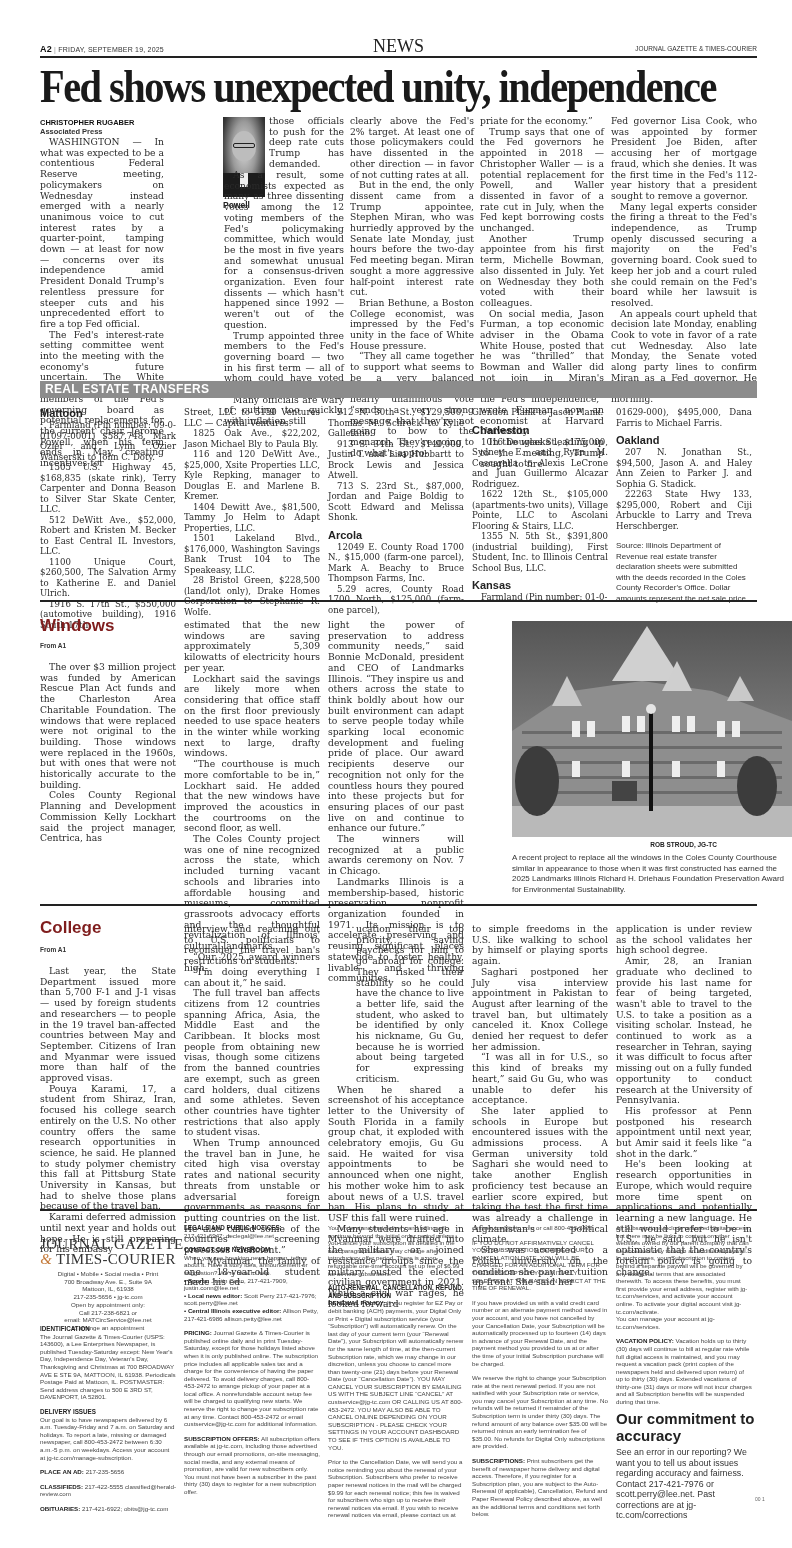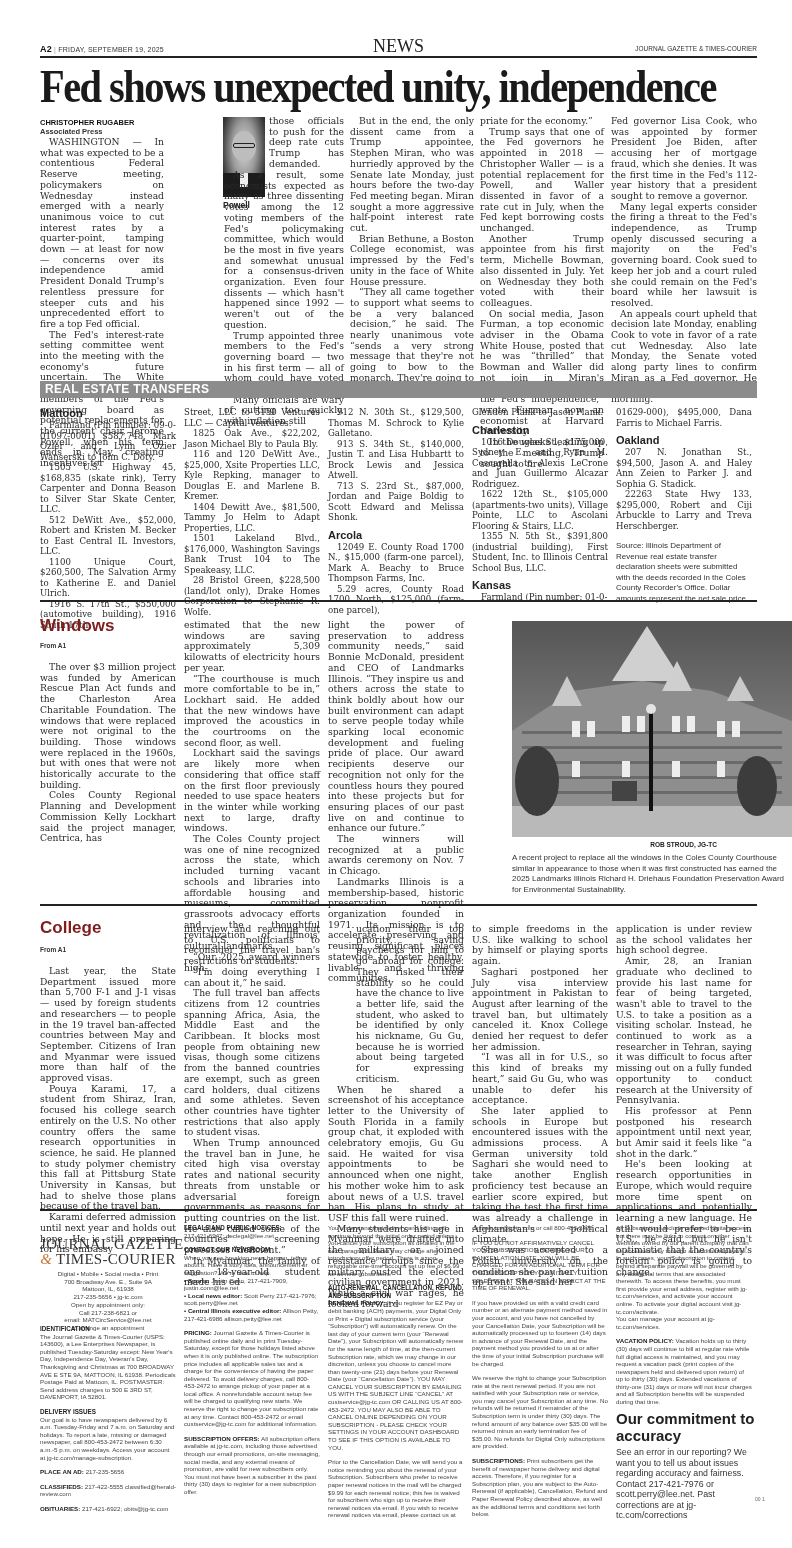--- a/index.html
+++ b/index.html
@@ -93,20 +93,21 @@
   </div>
   <div class="cap-powell">Powell</div>
 
   <div class="col" style="left:229px;top:116px;width:75px;">those officials to push for the deep rate cuts Trump has demanded.</div>
   <div class="col" id="fed-col2" style="left:184px;top:170px;width:120px;">
       <p>As a result, some economists expected as many as three dissenting votes among the 12 voting members of the Fed's policymaking committee, which would be the most in five years and somewhat unusual for a consensus-driven organization. Even four dissents — which hasn't happened since 1992 — weren't out of the question.</p>
       <p>Trump appointed three members to the Fed's governing board — two in his first term — all of whom could have voted in favor of steeper cuts.</p>
       <p>Many officials are wary of cutting too quickly, with inflation still</p>
     </div>
   <div class="col" id="fed-col3" style="left:310px;top:116px;width:124px;">
+      <p style="text-indent: 0px;">clearly above the Fed's 2% target. At least one of those policymakers could have dissented in the other direction — in favor of not cutting rates at all.</p>
       <p>But in the end, the only dissent came from a Trump appointee, Stephen Miran, who was hurriedly approved by the Senate late Monday, just hours before the two-day Fed meeting began. Miran sought a more aggressive half-point interest rate cut.</p>
       <p>Brian Bethune, a Boston College economist, was impressed by the Fed's unity in the face of White House pressure.</p>
       <p>“They all came together to support what seems to be a very balanced decision,” he said. The nearly unanimous vote “sends a very strong message that they're not going to bow to the monarch. They're going to do what's appro-</p>
     </div>
   <div class="col" id="fed-col4" style="left:440px;top:116px;width:124px;">
       <p style="text-indent: 0px;">priate for the economy.”</p>
       <p>Trump says that one of the Fed governors he appointed in 2018 — Christopher Waller — is a potential replacement for Powell, and Waller dissented in favor of a rate cut in July, when the Fed kept borrowing costs unchanged.</p>
       <p>Another Trump appointee from his first term, Michelle Bowman, also dissented in July. Yet on Wednesday they both voted with their colleagues.</p>
       <p>On social media, Jason Furman, a top economic adviser in the Obama White House, posted that he was “thrilled” that Bowman and Waller did not join in Miran's dissent. “Bodes well for the Fed's independence,” wrote Furman, now an economist at Harvard University.</p>
       <p>In the weeks leading up to the meeting, Trump sought to fire</p>
@@ -164,22 +165,22 @@
   <div class="rule" style="top:600px;"></div>
 
   <div class="story-head" style="left:0;top:616px;">Windows</div>
   <div class="from" style="left:0;top:642px;">From A1</div>
   <div class="col" id="win-col1" style="left:0;top:662px;width:136px;">
       <p>The over $3 million project was funded by American Rescue Plan Act funds and the Charleston Area Charitable Foundation. The windows that were replaced were not original to the building. Those windows were replaced in the 1960s, but with ones that were not historically accurate to the building.</p>
       <p>Coles County Regional Planning and Development Commission Kelly Lockhart said the project manager, Centrica, has</p>
     </div>
   <div class="col" id="win-col2" style="left:144px;top:620px;width:136px;">
       <p style="text-indent: 0px;">estimated that the new windows are saving approximately 5,309 kilowatts of electricity hours per year.</p>
+      <p>Lockhart said the savings are likely more when considering that office staff on the first floor previously needed to use space heaters in the winter while working next to large, drafty windows.</p>
       <p>“The courthouse is much more comfortable to be in,” Lockhart said. He added that the new windows have improved the acoustics in the courtrooms on the second floor, as well.</p>
-      <p>Lockhart said the savings are likely more when considering that office staff on the first floor previously needed to use space heaters in the winter while working next to large, drafty windows.</p>
       <p>The Coles County project was one of nine recognized across the state, which included turning vacant schools and libraries into affordable housing and museums, committed grassroots advocacy efforts and the thoughtful revitalization of Illinois' cultural landmarks.</p>
       <p>“Our 2025 award winners high-</p>
     </div>
   <div class="col" id="win-col3" style="left:288px;top:620px;width:136px;">
       <p style="text-indent: 0px;">light the power of preservation to address community needs,” said Bonnie McDonald, president and CEO of Landmarks Illinois. “They inspire us and others across the state to think boldly about how our built environment can adapt to serve people today while sparking local economic development and fueling pride of place. Our award recipients deserve our recognition not only for the countless hours they poured into these projects but for ensuring places of our past live on and continue to enhance our future.”</p>
       <p>The winners will recognized at a public awards ceremony on Nov. 7 in Chicago.</p>
       <p>Landmarks Illinois is a membership-based, historic preservation nonprofit organization founded in 1971. Its mission is to accelerate preserving and reusing significant places statewide to foster healthy, livable and thriving communities.</p>
     </div>
 
   <div class="photo-court">

